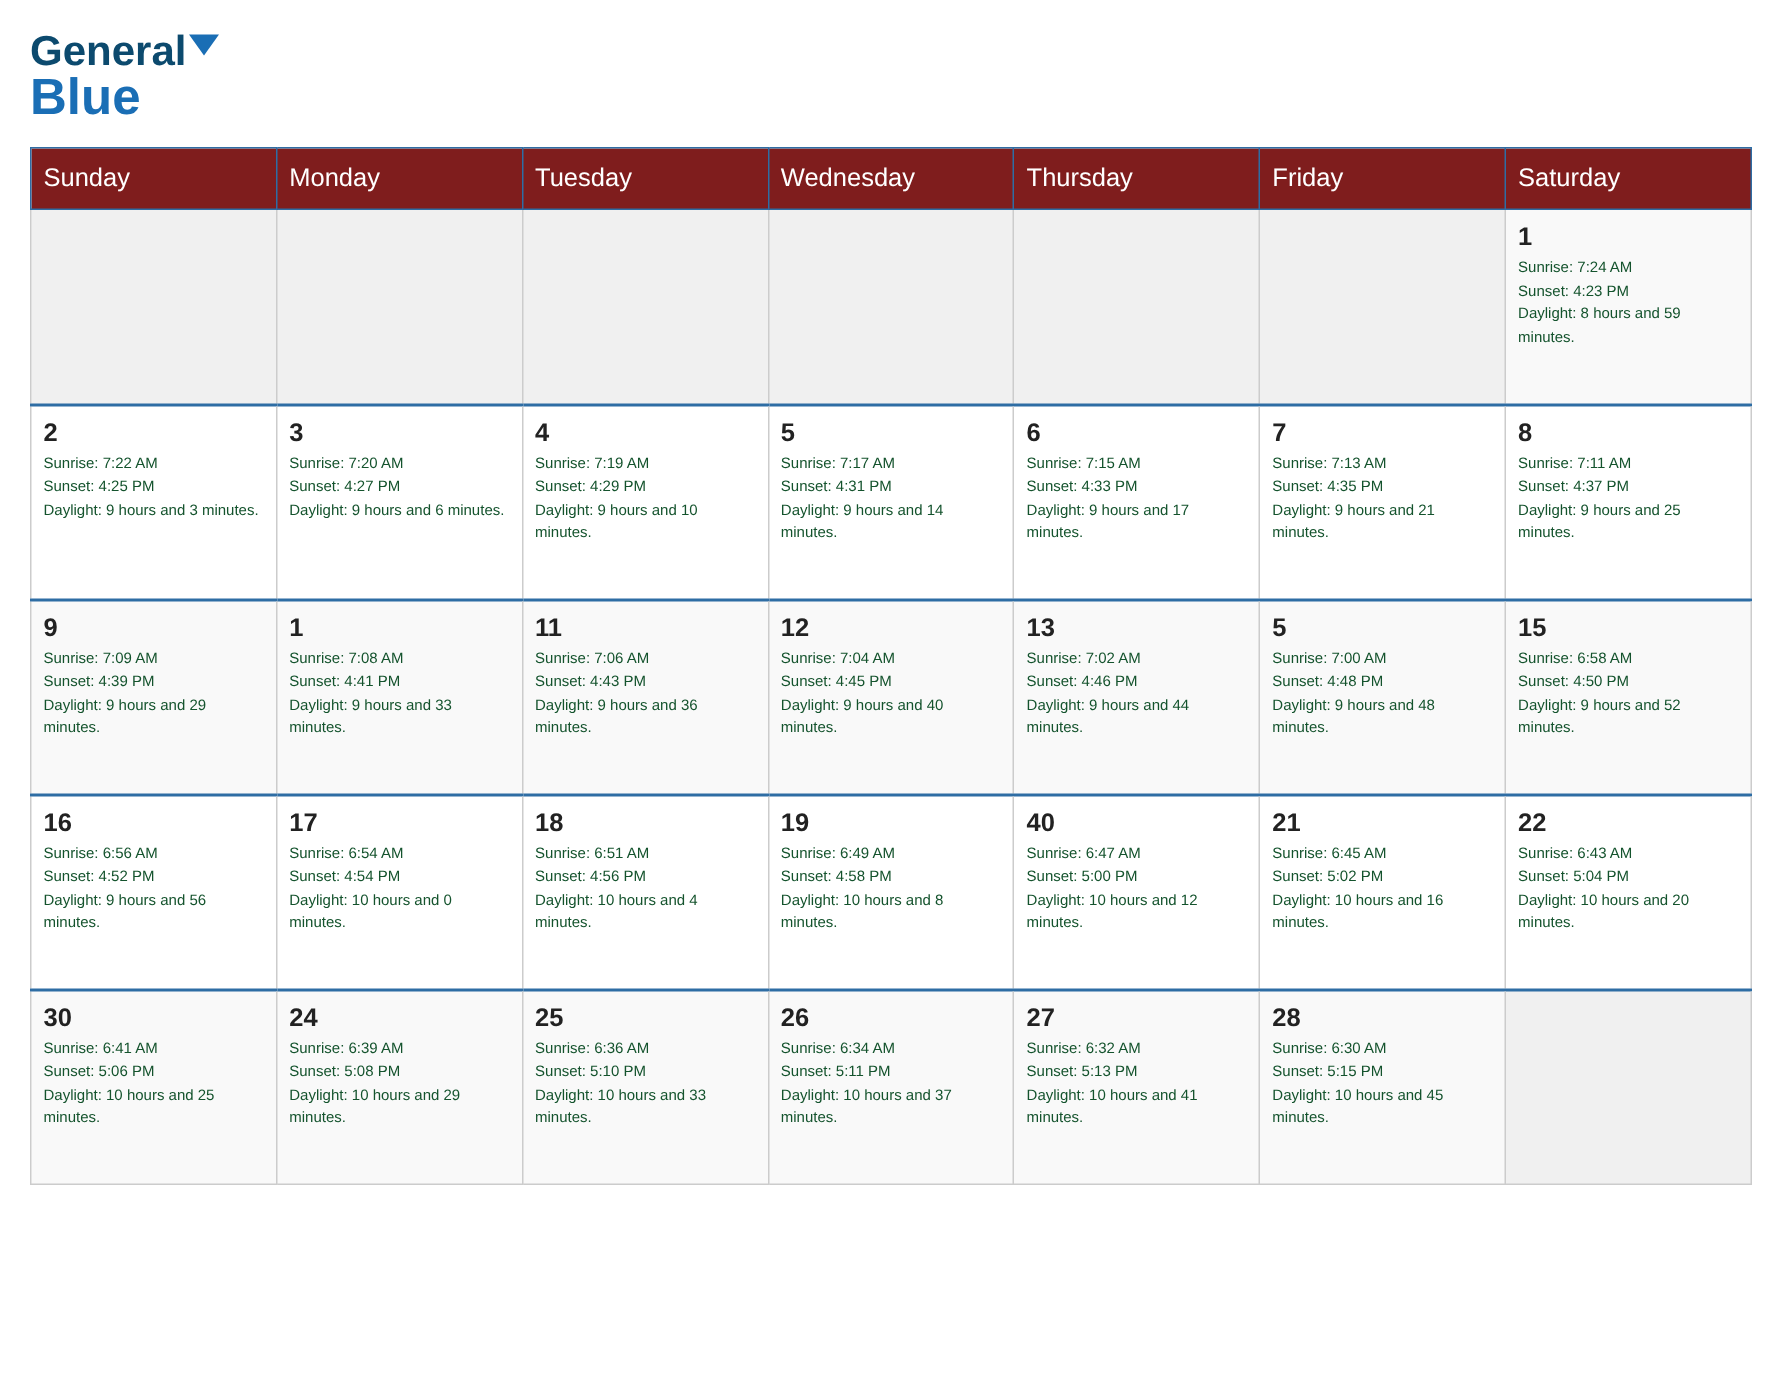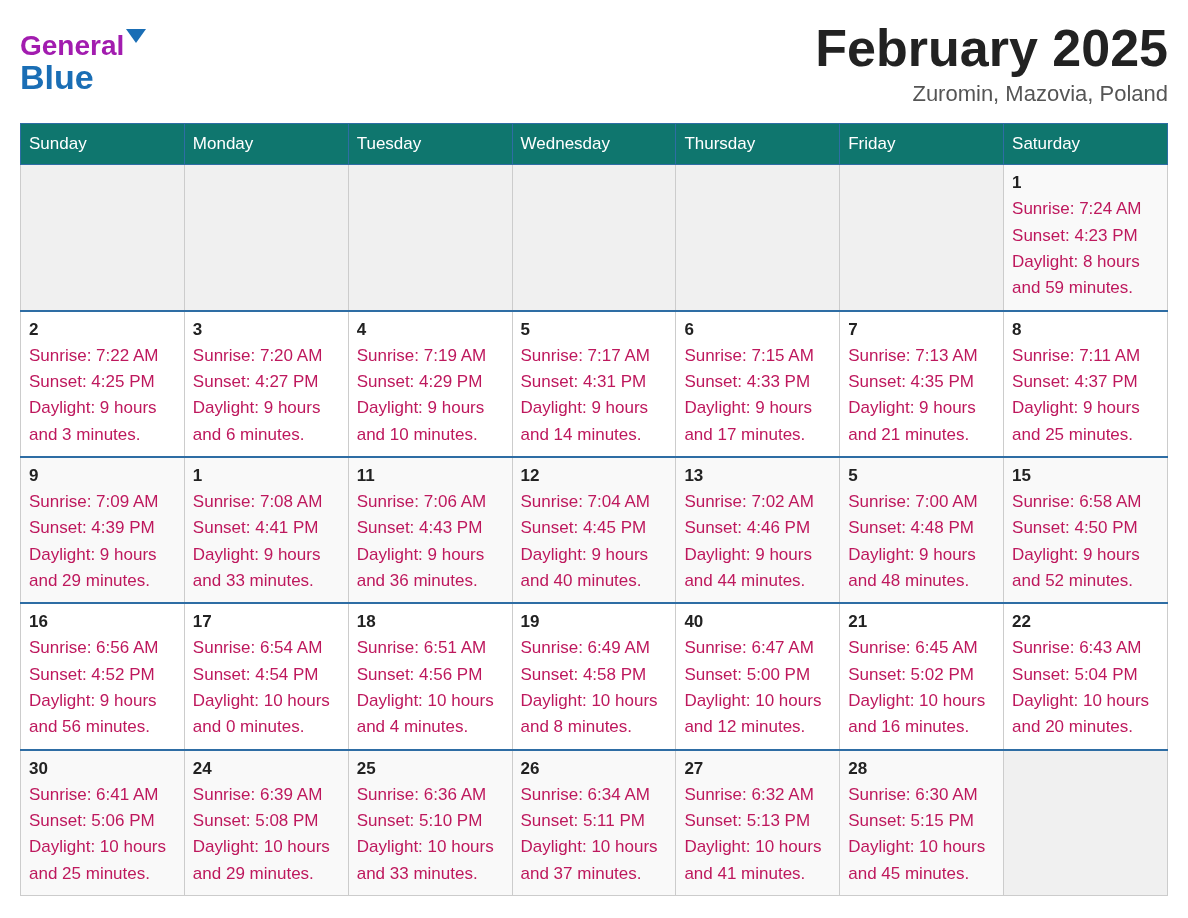--- a/index.html
+++ b/index.html
@@ -17,23 +17,22 @@
       margin-bottom: 16px;
     }
     .logo {
       display: flex;
       flex-direction: column;
       align-items: flex-start;
     }
     .logo-general {
       font-size: 28px;
       font-weight: bold;
-      color: #a21caf;
+      color: #0c4a6e;
       line-height: 1;
-      margin-top: 12px;
     }
     .logo-blue {
       font-size: 34px;
       font-weight: bold;
       color: #1a6eb5;
       line-height: 1;
     }
     .logo-triangle {
       display: inline-block;
       width: 0;
@@ -59,21 +58,21 @@
       font-size: 22px;
       color: #555;
       margin-top: 4px;
     }
     .calendar {
       width: 100%;
       border-collapse: collapse;
       border: 1px solid #aaa;
     }
     .calendar th {
-      background-color: #0f766e;
+      background-color: #7f1d1d;
       color: #fff;
       padding: 10px 8px;
       font-size: 17px;
       font-weight: normal;
       text-align: left;
       border: 1px solid #2e6da4;
     }
     .calendar td {
       vertical-align: top;
       padding: 8px 8px 8px 8px;
@@ -92,45 +91,41 @@
       background: #fff;
     }
     .day-number {
       font-size: 17px;
       font-weight: bold;
       color: #222;
       margin-bottom: 3px;
       display: block;
     }
     .day-info {
-      font-size: 17px;
-      color: #be185d;
+      font-size: 10px;
+      color: #14532d;
       line-height: 1.55;
     }
     .empty-cell {
       background: #f0f0f0 !important;
     }
     .row-border td {
       border-top: 2px solid #2e6da4;
     }
   </style>
 </head>
 <body>
 
 <div class="header">
   <div class="logo">
     <div style="display:flex; align-items:center; line-height:1;">
       <span class="logo-general">General</span>
       <span class="logo-triangle"></span>
     </div>
     <span class="logo-blue">Blue</span>
-  </div>
-  <div class="title-section">
-    <div class="month-title">February 2025</div>
-    <div class="location">Zuromin, Mazovia, Poland</div>
   </div>
 </div>
 
 <table class="calendar">
   <thead>
     <tr>
       <th>Sunday</th>
       <th>Monday</th>
       <th>Tuesday</th>
       <th>Wednesday</th>

